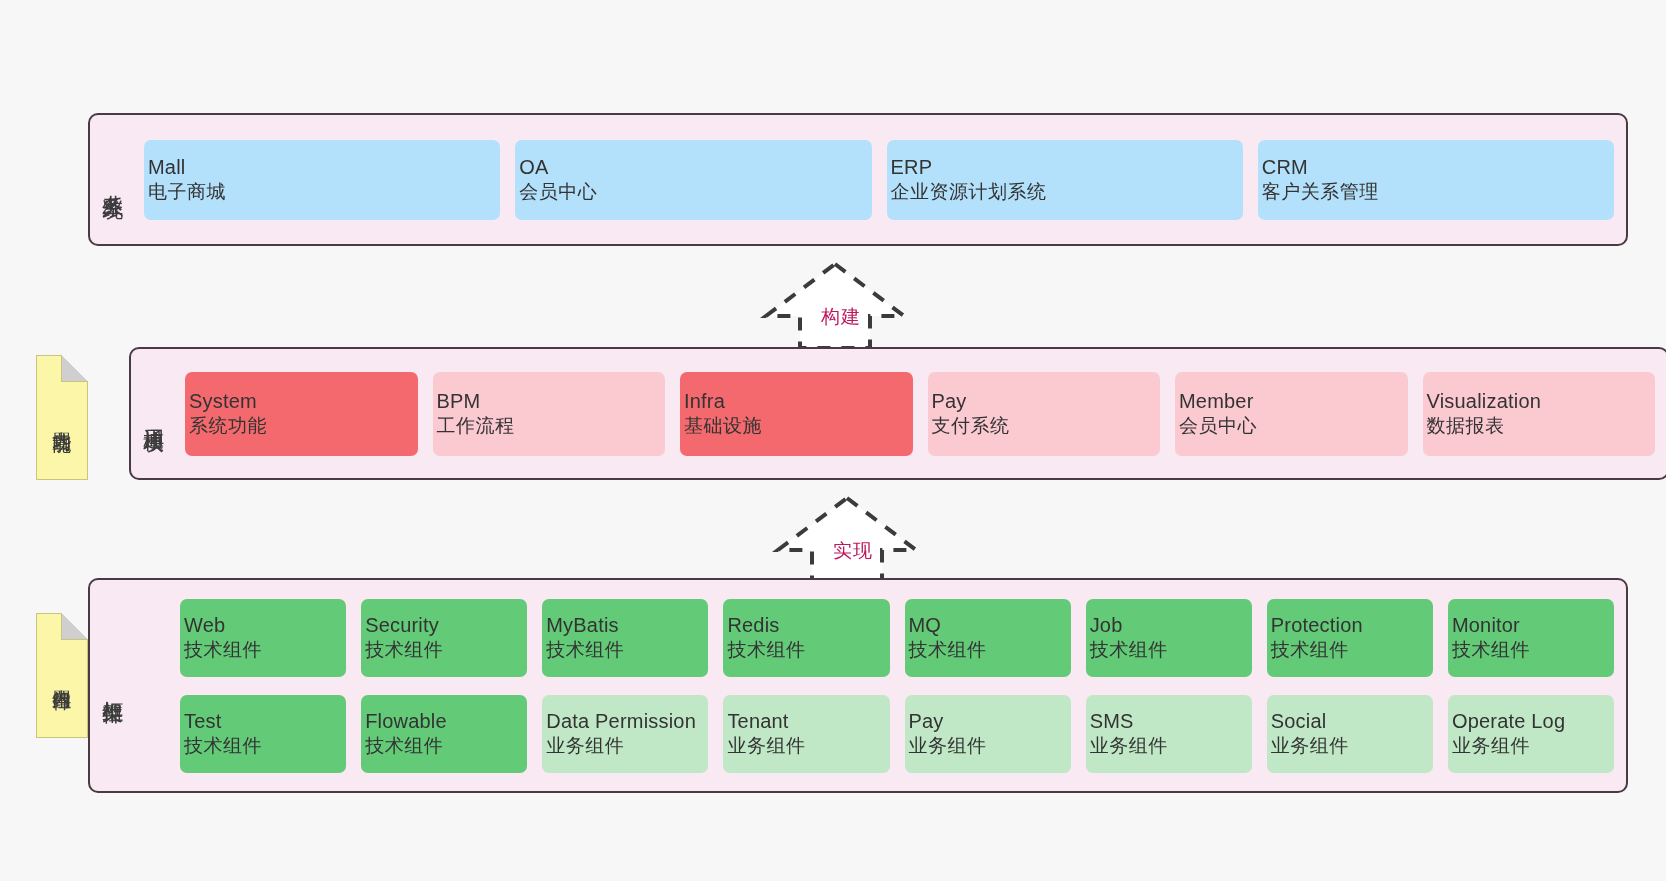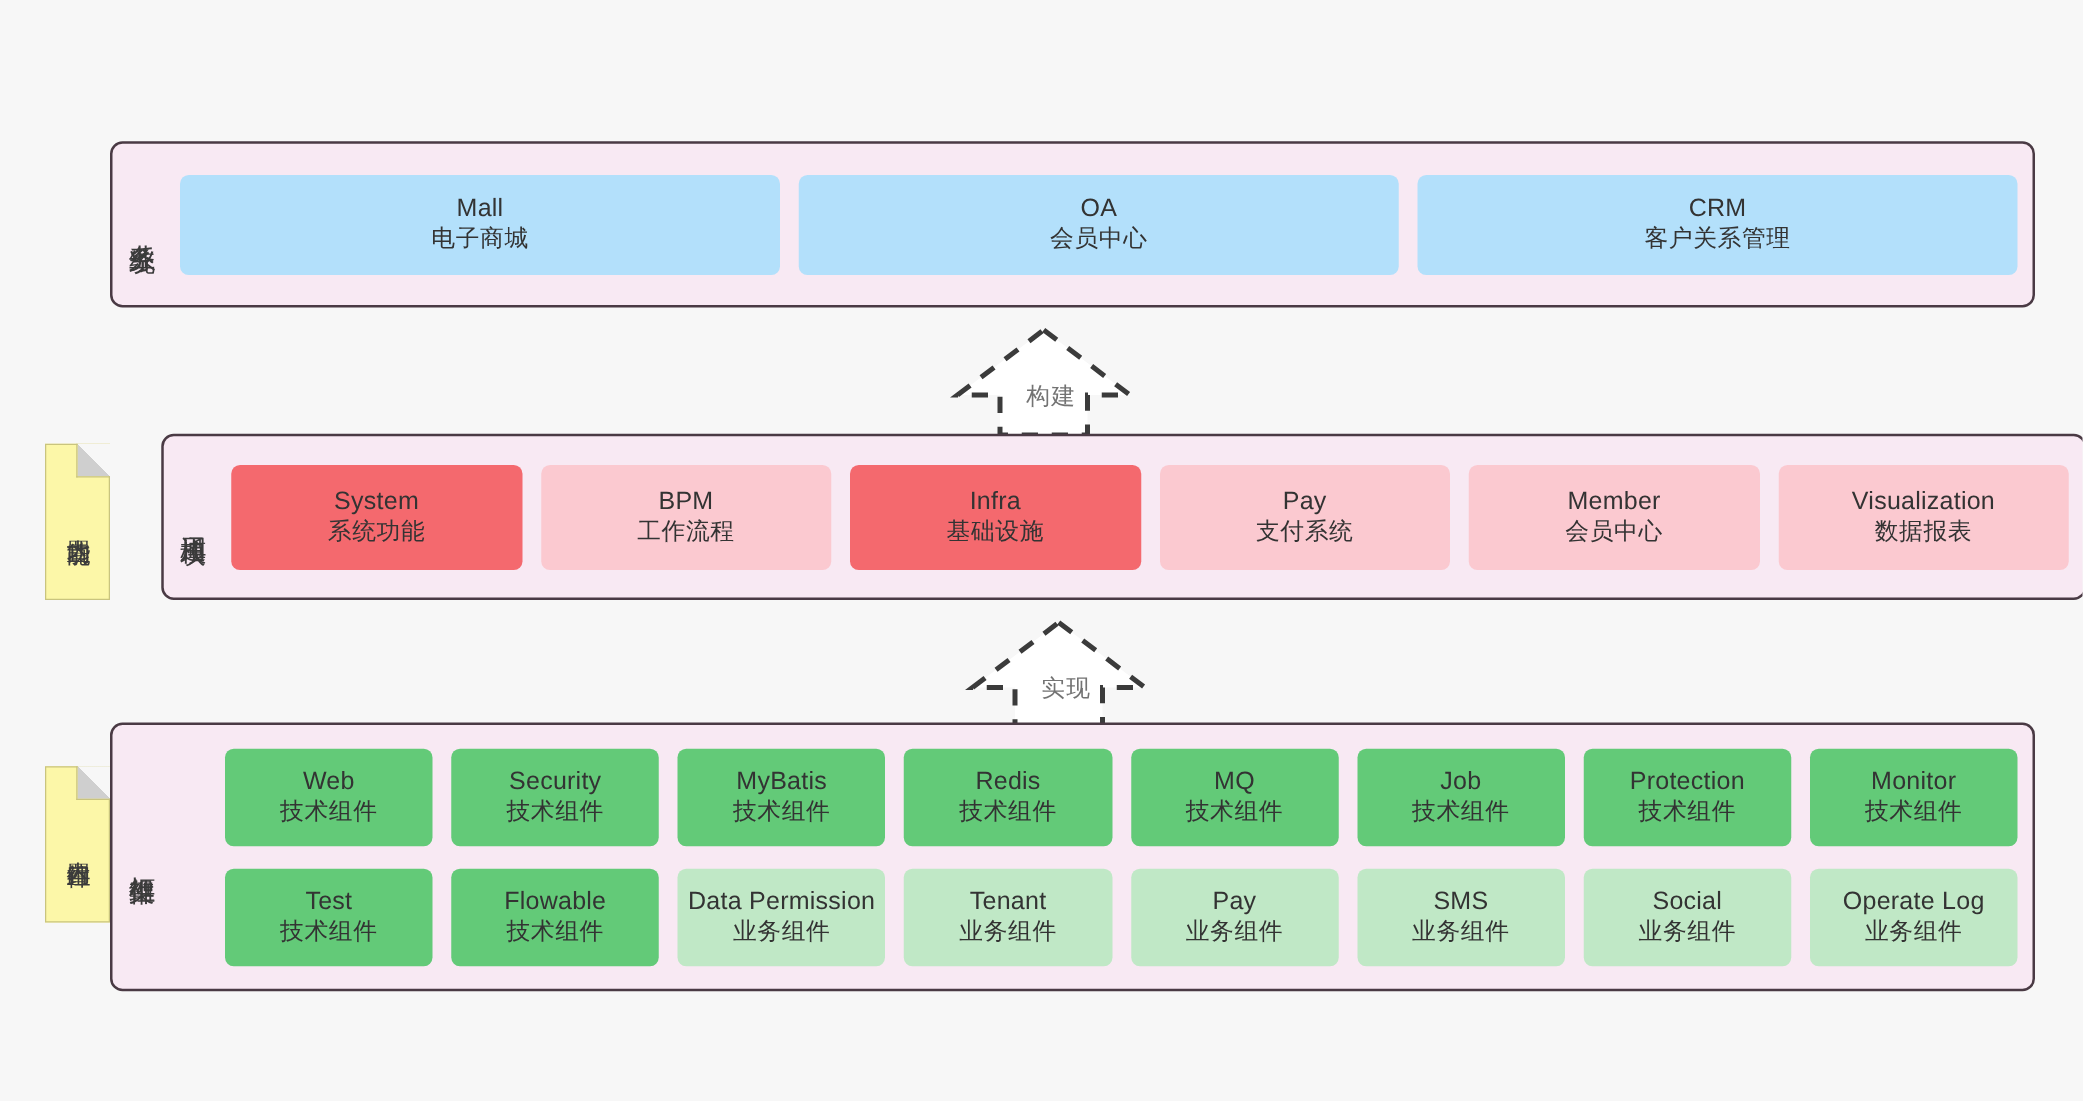--- a/index.html
+++ b/index.html
@@ -61,21 +61,21 @@
     flex-direction: row;
     gap: 15px;
   }
 
   
   .node {
     flex: 1 1 0;
     border-radius: 7px;
     display: flex;
     flex-direction: column;
-    align-items: center;
+    align-items: flex-start;
     justify-content: center;
     text-align: center;
     box-sizing: border-box;
     padding: 6px 4px;
     line-height: 1.28;
     color: #333333;
   }
   .node .n-en {
     font-size: 20px;
     letter-spacing: 0.2px;
@@ -132,21 +132,21 @@
     height: 95px;
   }
   .uparrow svg { display: block; width: 100%; height: 100%; }
   .uparrow .ulabel {
     position: absolute;
     left: 12px;
     right: 0;
     top: 46px;
     text-align: center;
     font-size: 19px;
-    color: #737373;
+    color: #be185d;
     letter-spacing: 1px;
     user-select: none;
   }
 </style>
 </head>
 <body>
 
 <div id="canvas">
 
   <div class="layer" id="layer-business" style="left:88px; top:113px; width:1540px; height:133px;">
@@ -157,20 +157,24 @@
         <div class="node c-blue">
           <span class="n-en">Mall</span>
           <span class="n-cn">电子商城</span>
         </div>
 
         <div class="node c-blue">
           <span class="n-en">OA</span>
           <span class="n-cn">会员中心</span>
         </div>
 
+        <div class="node c-blue">
+          <span class="n-en">ERP</span>
+          <span class="n-cn">企业资源计划系统</span>
+        </div>
 
         <div class="node c-blue">
           <span class="n-en">CRM</span>
           <span class="n-cn">客户关系管理</span>
         </div>
 
 
 
       </div>
     </div>

